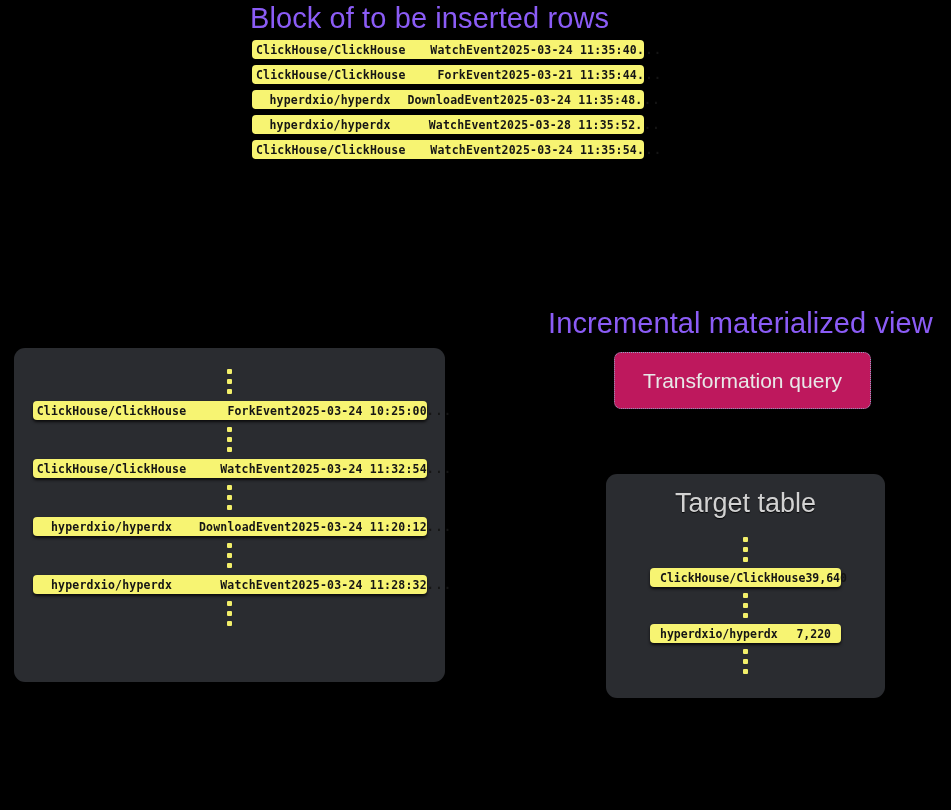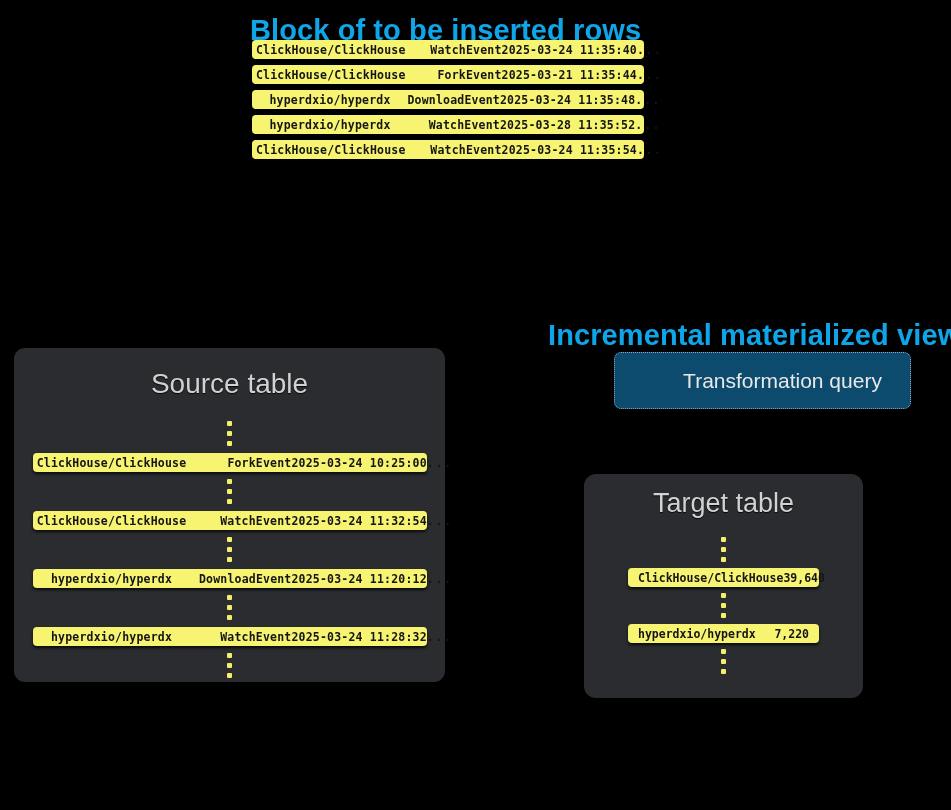--- a/index.html
+++ b/index.html
@@ -11,27 +11,26 @@
     width: 951px;
     height: 810px;
     position: relative;
     overflow: hidden;
     font-family: "Liberation Sans", sans-serif;
     -webkit-font-smoothing: antialiased;
   }
 
   .heading {
     position: absolute;
-    color: #0ea5e9;
+    color: #8b5cf6;
     font-size: 29px;
-    font-weight: 700;
+    font-weight: 400;
     letter-spacing: 0.1px;
     white-space: nowrap;
     text-shadow: 0 1px 1px rgba(0,0,0,0.9);
-    margin-top: 12px;
   }
 
   
   .row {
     box-sizing: border-box;
     background: #f7f472;
     color: #151515;
     border-radius: 4px;
     font-family: "DejaVu Sans Mono", monospace;
     font-size: 11.5px;
@@ -104,25 +103,24 @@
     align-items: center;
   }
   #source-card .row {
     width: 394px;
     padding-left: 4px;
   }
   #source-card .dots { margin: 7px 0; }
 
   
   #target-card {
-    left: 584px;
+    left: 606px;
     top: 474px;
     width: 279px;
     height: 224px;
-    border-radius: 12px;
   }
   #target-card .card-title { margin-top: 14px; font-size: 27px; }
   #target-card .body {
     margin-top: 12px;
     display: flex;
     flex-direction: column;
     align-items: center;
   }
   #target-card .trow {
     box-sizing: border-box;
@@ -144,30 +142,29 @@
   #target-card .dots { margin: 6px 0; }
 
   
   #mv-heading { left: 548px; top: 307px; }
   #mv-box {
     position: absolute;
     left: 614px;
     top: 352px;
     width: 255px;
     height: 55px;
-    background: #0c4a6e;
+    background: #be185d;
     border: 1px dotted #8ea6c4;
     border-radius: 7px;
     display: flex;
     align-items: center;
     justify-content: center;
     color: #e8e8e8;
     font-size: 21px;
     box-shadow: 0 2px 5px rgba(0,0,0,0.6);
-    padding-left: 40px;
   }
   #block-heading { left: 250px; top: 2px; }
 </style>
 </head>
 <body>
 
 <div class="heading" id="block-heading">Block of to be inserted rows</div>
 
 <div id="insert-block">
   <div class="row">
@@ -196,21 +193,20 @@
   </div>
   <div class="row">
     <span class="c-repo">ClickHouse/ClickHouse</span>
     <span class="c-event">WatchEvent</span>
     <span class="c-time">2025-03-24 11:35:54</span>
     <span class="c-dots">...</span>
   </div>
 </div>
 
 <div class="card" id="source-card">
-  <div class="card-title">Source table</div>
   <div class="body">
     <div class="dots">
         <i></i>
         <i></i>
         <i></i>
       </div>
 
     <div class="row">
       <span class="c-repo">ClickHouse/ClickHouse</span>
       <span class="c-event">ForkEvent</span>

